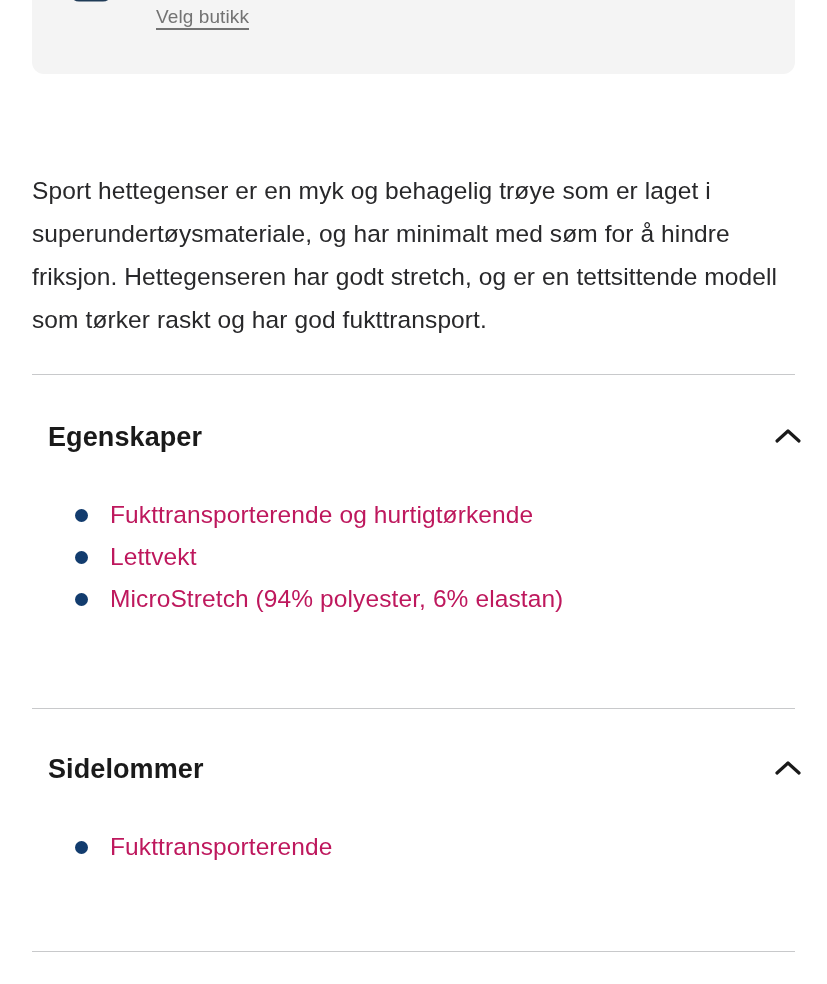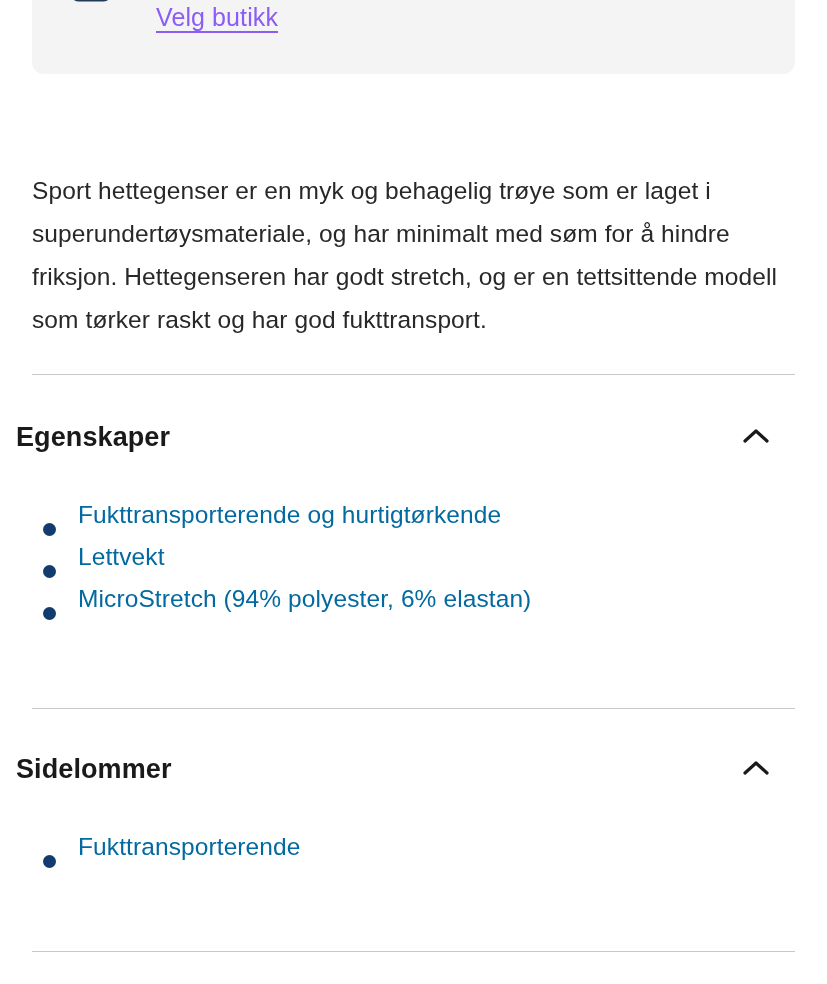--- a/index.html
+++ b/index.html
@@ -49,23 +49,23 @@
     width: 46px;
     height: 40px;
     flex: 0 0 46px;
     position: relative;
     display: block;
     margin-bottom: 26px;
   }
   .store-icon svg { display: block; }
 
   .store-link {
-    font-size: 25px;
+    font-size: 19px;
     line-height: 1.2;
-    color: #8b5cf6;
+    color: #737373;
     text-decoration: underline;
     text-underline-offset: 5px;
     text-decoration-thickness: 1.5px;
     letter-spacing: 0.1px;
     cursor: pointer;
     margin-left: 42px;
     margin-bottom: 4px;
     white-space: nowrap;
   }
 
@@ -88,21 +88,21 @@
     left: 32px;
     width: 763px;
     height: 1px;
     background: #c8c9cb;
   }
   .divider-1 { top: 374px; }
   .divider-2 { top: 708px; }
   .divider-3 { top: 951px; }
 
   
-  .section { position: absolute; left: 16px; width: 763px; }
+  .section { position: absolute; left: 48px; width: 763px; }
   .section-egenskaper { top: 416px; }
   .section-funksjoner { top: 748px; }
 
   .section-header {
     display: flex;
     align-items: center;
     justify-content: space-between;
     width: 100%;
     cursor: pointer;
     user-select: none;
@@ -127,24 +127,24 @@
 
   
   .feature-list {
     list-style: none;
     margin: 0;
     padding: 0;
     margin-top: 36px;
   }
   .feature-list li {
     display: flex;
-    align-items: flex-end;
+    align-items: flex-start;
     font-size: 24.5px;
     line-height: 42px;
-    color: #0369a1;
+    color: #be185d;
     letter-spacing: 0.1px;
     padding-left: 27px;
   }
   .bullet {
     width: 13px;
     height: 13px;
     flex: 0 0 13px;
     border-radius: 50%;
     background: #123c6e;
     margin-top: 15px;

